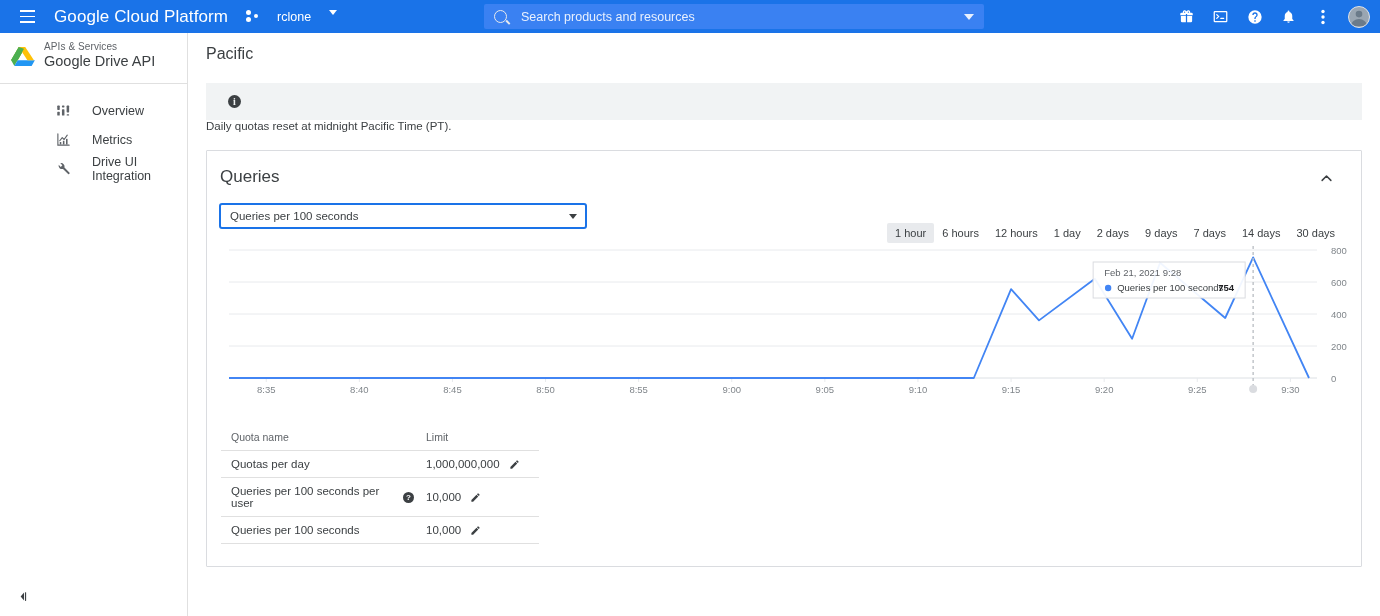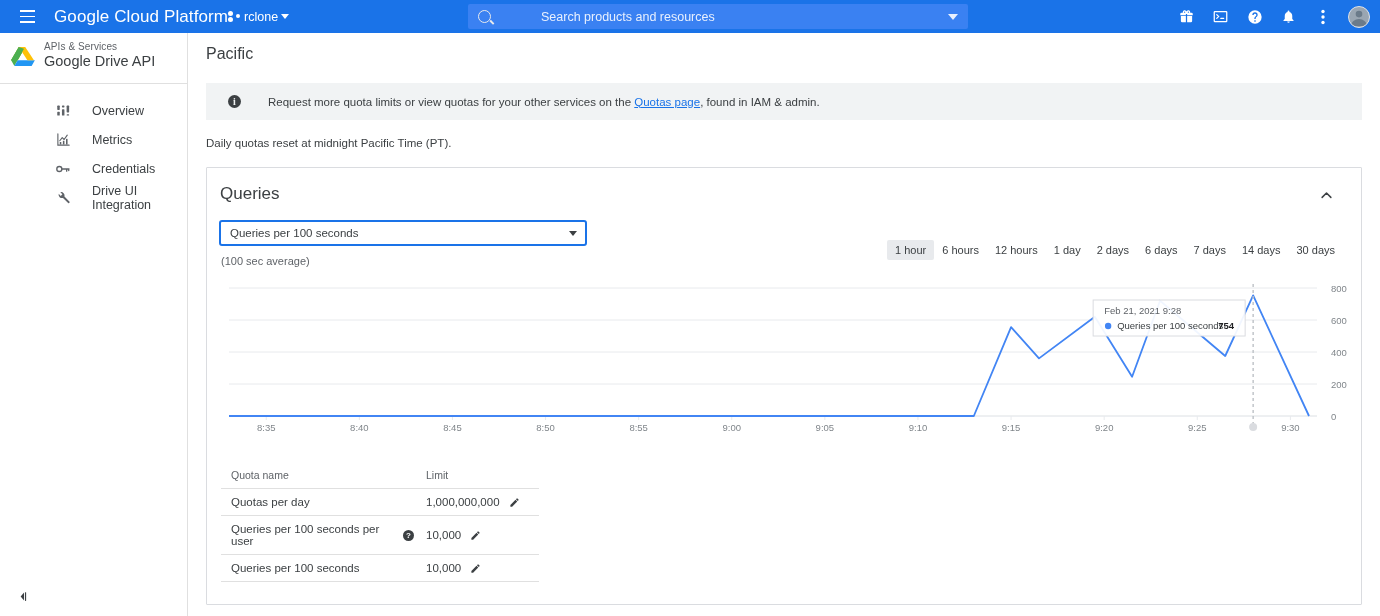--- a/index.html
+++ b/index.html
@@ -11,30 +11,30 @@
 
   
   .topbar {
     height: 33px; background: #1a73e8; display: flex; align-items: center;
     padding: 0 8px; color: #fff; position: relative;
   }
   .hamburger { width: 30px; height: 30px; display: flex; flex-direction: column;
     justify-content: center; align-items: center; gap: 4px; cursor: pointer; margin-left: 4px;}
   .hamburger i { display: block; width: 15px; height: 1.6px; background: #fff; }
   .gcp-title { font-size: 17px; margin-left: 12px; letter-spacing: .1px; white-space: nowrap; }
-  .proj-sel { display: flex; align-items: center; gap: 3px; font-size: 12.5px; cursor: pointer; }
+  .proj-sel { display: flex; align-items: flex-start; gap: 18px; margin-left: 18px; font-size: 12.5px; cursor: pointer; }
   .proj-icon { width: 13px; height: 13px; position: relative; }
   .proj-icon b { position: absolute; background: #fff; border-radius: 50%; }
   .proj-icon b:nth-child(1){ width:5px; height:5px; left:0; top:0.5px;}
   .proj-icon b:nth-child(2){ width:5px; height:5px; left:0; top:7px;}
   .proj-icon b:nth-child(3){ width:4px; height:4px; left:7.5px; top:4px;}
   .caret { width:0;height:0;border-left:4px solid transparent;border-right:4px solid transparent;border-top:5px solid #fff; }
   .searchwrap {
-    position:absolute; left:468px; top:4px; width:500px; height:25px;
-    background:#4285f4cc; border-radius:2px; display:flex; align-items:center; padding:0 10px; cursor:text;gap:36px;
+    position:absolute; left:484px; top:4px; width:500px; height:25px;
+    background:#4285f4cc; border-radius:2px; display:flex; align-items:center; padding:0 10px; cursor:text;
   }
   .searchwrap .sicon { width:13px;height:13px;border:1.5px solid #e8eaed;border-radius:50%;position:relative;flex:0 0 auto;}
   .searchwrap .sicon:after{content:"";position:absolute;width:1.5px;height:5px;background:#e8eaed;right:-2px;bottom:-3px;transform:rotate(-45deg);}
   .searchwrap .sph { margin-left:14px; font-size:12.5px; color:#e8f0fe; flex:1; }
   .searchwrap .dn { width:0;height:0;border-left:5px solid transparent;border-right:5px solid transparent;border-top:6px solid #e8f0fe; }
   .topicons { position:absolute; right:10px; display:flex; align-items:center; gap:17px; }
   .ticon { width:17px; height:17px; display:flex; align-items:center; justify-content:center; cursor:pointer; color:#fff; }
   .ticon svg { display:block; }
   .avatar { width:22px;height:22px;border-radius:50%;background:#9aa6b2;border:1.5px solid #dfe3e8;
     display:flex;align-items:center;justify-content:center;overflow:hidden;cursor:pointer;}
@@ -56,21 +56,21 @@
 
   .main { flex:1; min-width:0; background:#fff; }
   .pagetitle { font-size:16px; color:#3c4043; padding:12px 0 0 18px; }
 
   .content { padding:20px 18px 0 18px; }
   .infobar { background:#f1f3f4; height:37px; display:flex; align-items:center; padding:0 22px; }
   .infoicon { width:13px;height:13px;border-radius:50%;background:#3c4043;color:#f1f3f4;font-size:10px;
     display:flex;align-items:center;justify-content:center;font-weight:bold;font-family:"Liberation Serif",serif;flex:0 0 auto;}
   .infotext { font-size:11.5px; color:#3c4043; margin-left:27px; }
   .infotext a { color:#1a73e8; }
-  .dailynote { font-size:11.5px; color:#3c4043; margin-top:17px; }
+  .dailynote { font-size:11.5px; color:#3c4043; }
 
   
   .card { border:1px solid #dadce0; border-radius:1px; margin-top:18px; position:relative; padding:16px 16px 22px 12px; }
   .cardhead { display:flex; align-items:flex-start; justify-content:space-between; }
   .cardtitle { font-size:17px; color:#3c4043; padding-left:1px; }
   .chev-up { width:22px;height:22px;display:flex;align-items:center;justify-content:center;cursor:pointer;color:#3c4043;margin-right:8px;}
 
   .selectrow { margin-top:14px; }
   .selectbox { width:368px; height:26px; border:2px solid #1a73e8; border-radius:3px;
     display:flex; align-items:center; padding:0 8px 0 9px; cursor:pointer; }
@@ -203,29 +203,20 @@
               <path d="M6 14l4-5 3 3 5-7" stroke-linecap="round" stroke-linejoin="round"></path>
               <rect x="6" y="16" width="2.5" height="4" fill="currentColor" stroke="none"></rect>
               <rect x="11" y="14" width="2.5" height="6" fill="currentColor" stroke="none"></rect>
               <rect x="16" y="11" width="2.5" height="9" fill="currentColor" stroke="none"></rect>
             </svg>
         </span>
         <span class="navlabel">Metrics</span>
       </div>
       <div class="navitem">
         <span class="navicon">
-          <svg width="16" height="16" viewBox="0 0 24 24" fill="none" stroke="currentColor" stroke-width="2">
-              <circle cx="6.5" cy="12" r="3.8"></circle>
-              <path d="M10.3 12H21M17.5 12v3.3M20.6 12v2.4" stroke-linecap="round"></path>
-            </svg>
-        </span>
-        <span class="navlabel">Credentials</span>
-      </div>
-      <div class="navitem">
-        <span class="navicon">
           <svg width="15" height="15" viewBox="0 0 24 24" fill="currentColor">
               <path d="M21.7 18.6l-8.2-8.2a5.5 5.5 0 0 0-6.6-6.9l3.3 3.3-2.6 2.6-3.3-3.3a5.5 5.5 0 0 0 6.9 6.6l8.2 8.2a1 1 0 0 0 1.4 0l.9-.9a1 1 0 0 0 0-1.4z"></path>
             </svg>
         </span>
         <span class="navlabel">Drive UI Integration</span>
       </div>
     </div>
 
     <div class="collapse-btn">
       <svg width="15" height="15" viewBox="0 0 24 24" fill="currentColor">
@@ -235,50 +226,48 @@
     </div>
   </div>
 
   <div class="main">
     <div class="pagetitle">Pacific</div>
 
     <div class="content">
 
       <div class="infobar">
         <span class="infoicon">i</span>
-        <span class="infotext"><span>Request more quota limits or view quotas for your other services on the </span><a href="#">Quotas page</a><span>, found in IAM &amp; admin.</span></span>
       </div>
 
       <div class="dailynote">Daily quotas reset at midnight Pacific Time (PT).</div>
 
       <div class="card">
         <div class="cardhead">
           <div class="cardtitle">Queries</div>
           <div class="chev-up">
             <svg width="15" height="15" viewBox="0 0 24 24" fill="none" stroke="currentColor" stroke-width="2.4">
                 <path d="M5 15l7-7 7 7" stroke-linecap="round" stroke-linejoin="round"></path>
               </svg>
           </div>
         </div>
 
         <div class="selectrow">
           <div class="selectbox">
             <span class="val">Queries per 100 seconds</span>
             <span class="dn"></span>
           </div>
-          <div class="subnote">(100 sec average)</div>
         </div>
 
         <div class="ranges">
           <span class="range sel">1 hour</span>
           <span class="range">6 hours</span>
           <span class="range">12 hours</span>
           <span class="range">1 day</span>
           <span class="range">2 days</span>
-          <span class="range">6 days</span>
+          <span class="range">9 days</span>
           <span class="range">7 days</span>
           <span class="range">14 days</span>
           <span class="range">30 days</span>
         </div>
 
         <div class="chartwrap">
           <svg class="chartsvg" id="chart" width="1320" height="152" viewBox="0 0 1320 152">
               <line x1="10" y1="136" x2="1098" y2="136" stroke="#e8eaed" stroke-width="1"></line>
               <text x="1112" y="139.5" fill="#80868b" font-size="9.5" font-family="&quot;Liberation Sans&quot;, sans-serif">0</text>
               <line x1="10" y1="104" x2="1098" y2="104" stroke="#e8eaed" stroke-width="1"></line>

